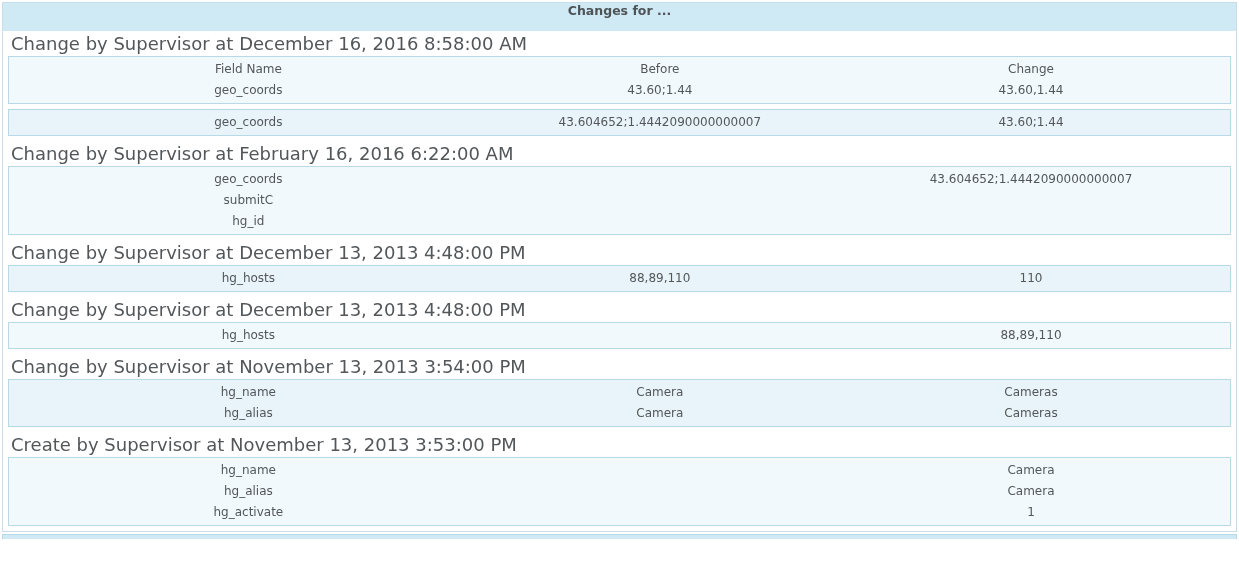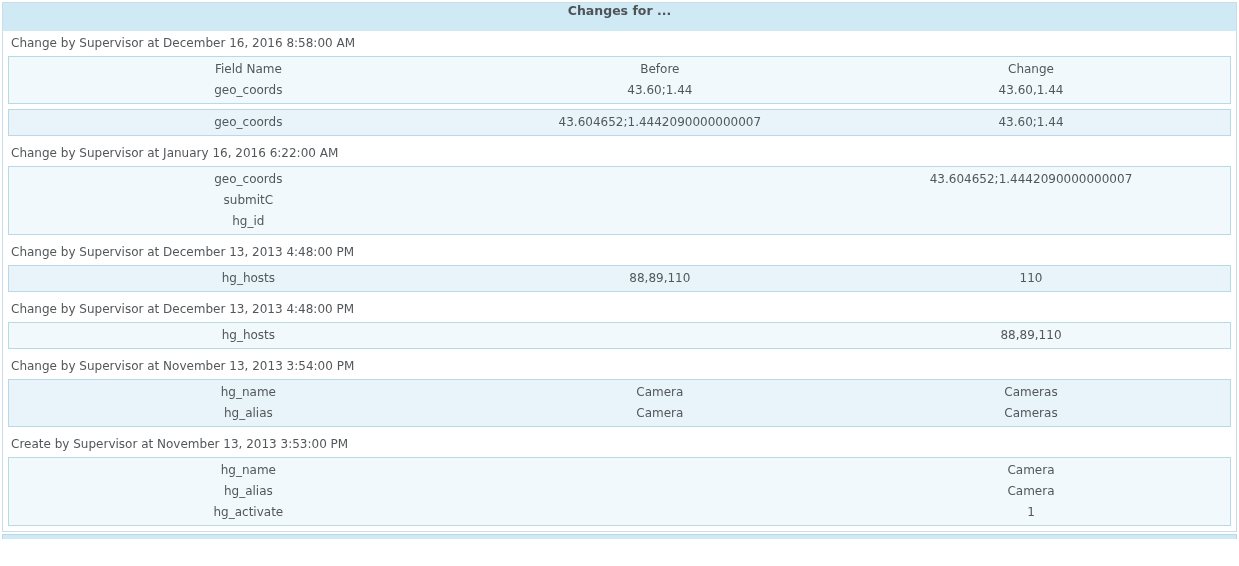--- a/index.html
+++ b/index.html
@@ -32,21 +32,21 @@
     justify-content: center;
     font-size: 12.5px;
     font-weight: bold;
     color: #4e5356;
   }
 
   .section-heading {
     height: 25px;
     line-height: 25px;
     padding-left: 8px;
-    font-size: 12px;
+    font-size: 18px;
     color: var(--text);
     white-space: nowrap;
     overflow: hidden;
   }
 
   .change-table {
     margin: 0 5px 5px 5px;
     border: 1px solid var(--table-border);
     padding: 2px 8px;
   }
@@ -103,21 +103,21 @@
     <div class="change-table even">
           <div class="trow">
             <div class="cell field">geo_coords</div>
             <div class="cell before">43.604652;1.4442090000000007</div>
             <div class="cell after">43.60;1.44</div>
           </div>
         </div>
   </section>
 
   <section class="change-section">
-    <div class="section-heading">Change by Supervisor at January 16, 2016 6:22:00 AM</div>
+    <div class="section-heading">Change by Supervisor at February 16, 2016 6:22:00 AM</div>
     <div class="change-table odd">
           <div class="trow">
             <div class="cell field">geo_coords</div>
             <div class="cell before"></div>
             <div class="cell after">43.604652;1.4442090000000007</div>
           </div>
           <div class="trow">
             <div class="cell field">submitC</div>
             <div class="cell before"></div>
           </div>

